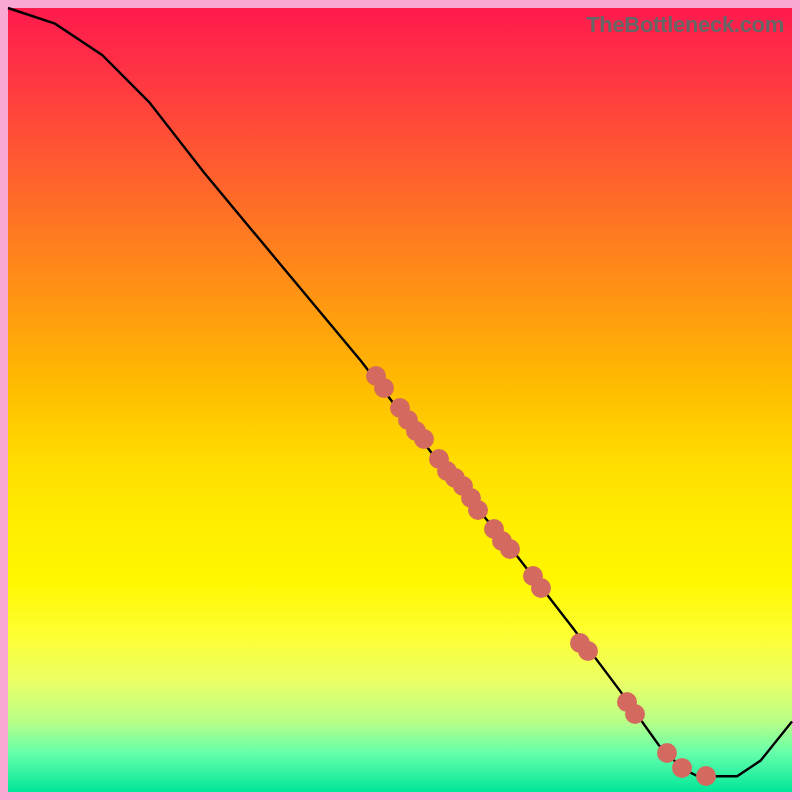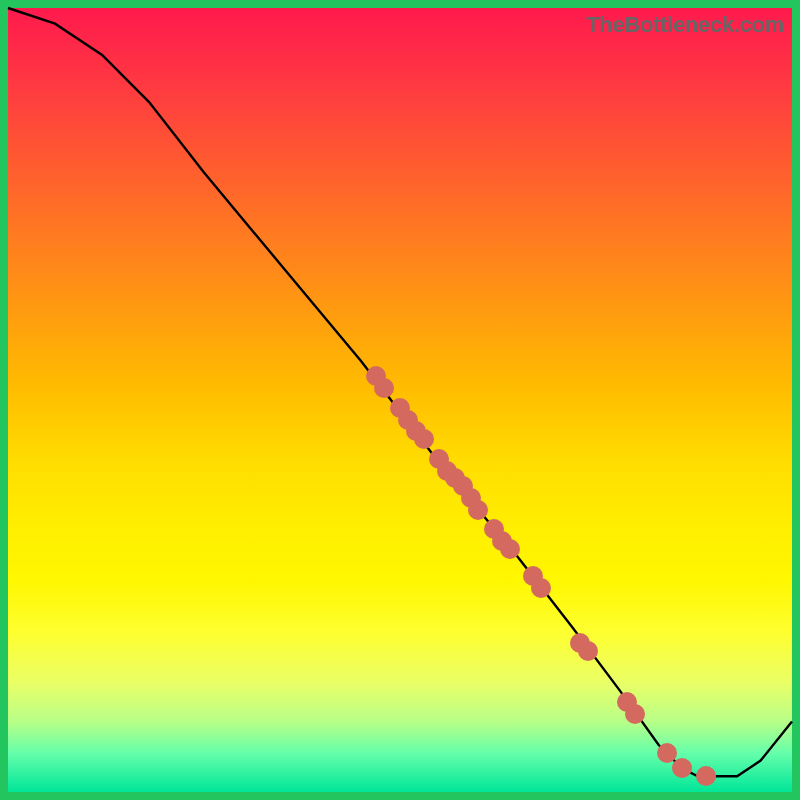--- a/index.html
+++ b/index.html
@@ -1,21 +1,21 @@
 <!DOCTYPE html>
 <html><head>
 <meta charset="utf-8">
 <style>
   * { margin: 0; padding: 0; box-sizing: border-box; }
   html, body { width: 800px; height: 800px; overflow: hidden; }
   .chart-container {
     position: relative;
     width: 800px;
     height: 800px;
-    background: #22c55e;
+    background: #f9a8d4;
   }
   .plot-area {
     position: absolute;
     left: 8px;
     top: 8px;
     width: 784px;
     height: 784px;
     background: linear-gradient(to bottom,
       #ff1a4d 0%,
       #ff3344 8%,

